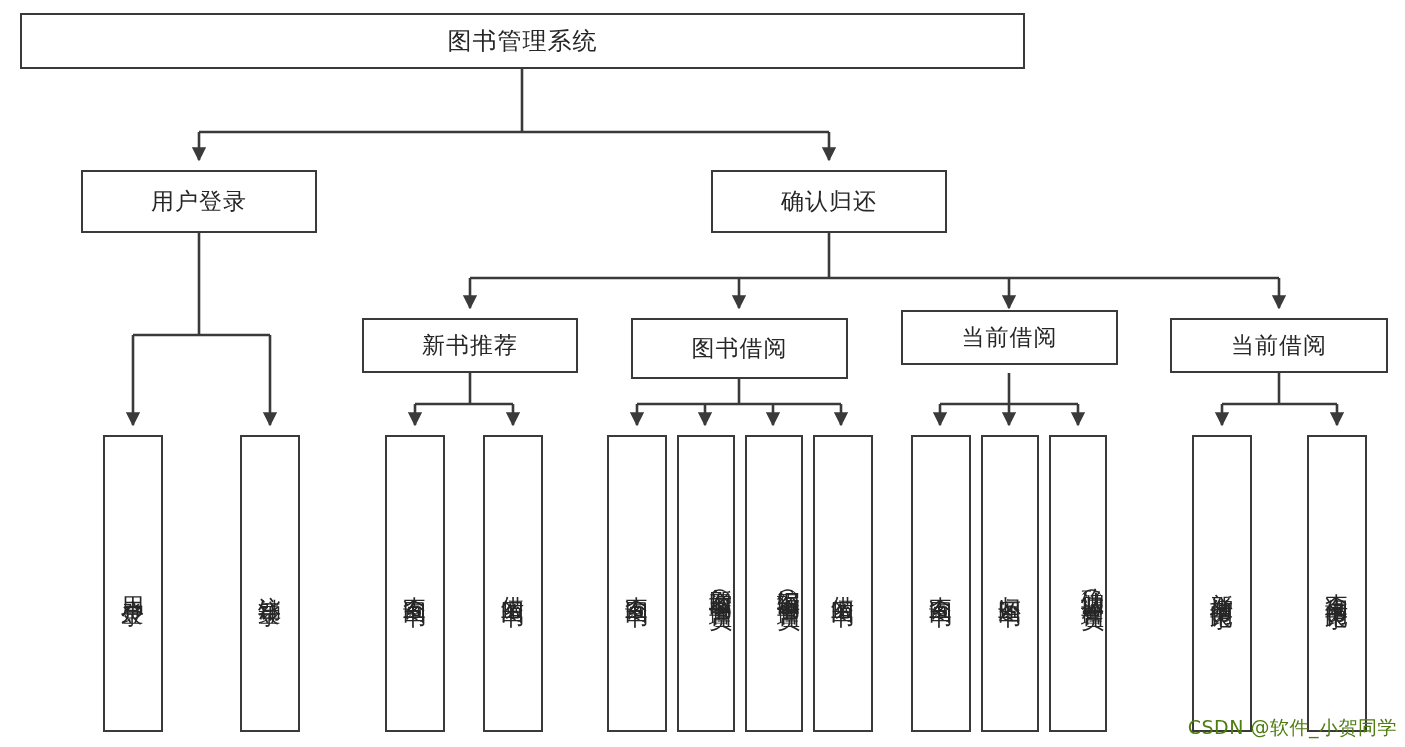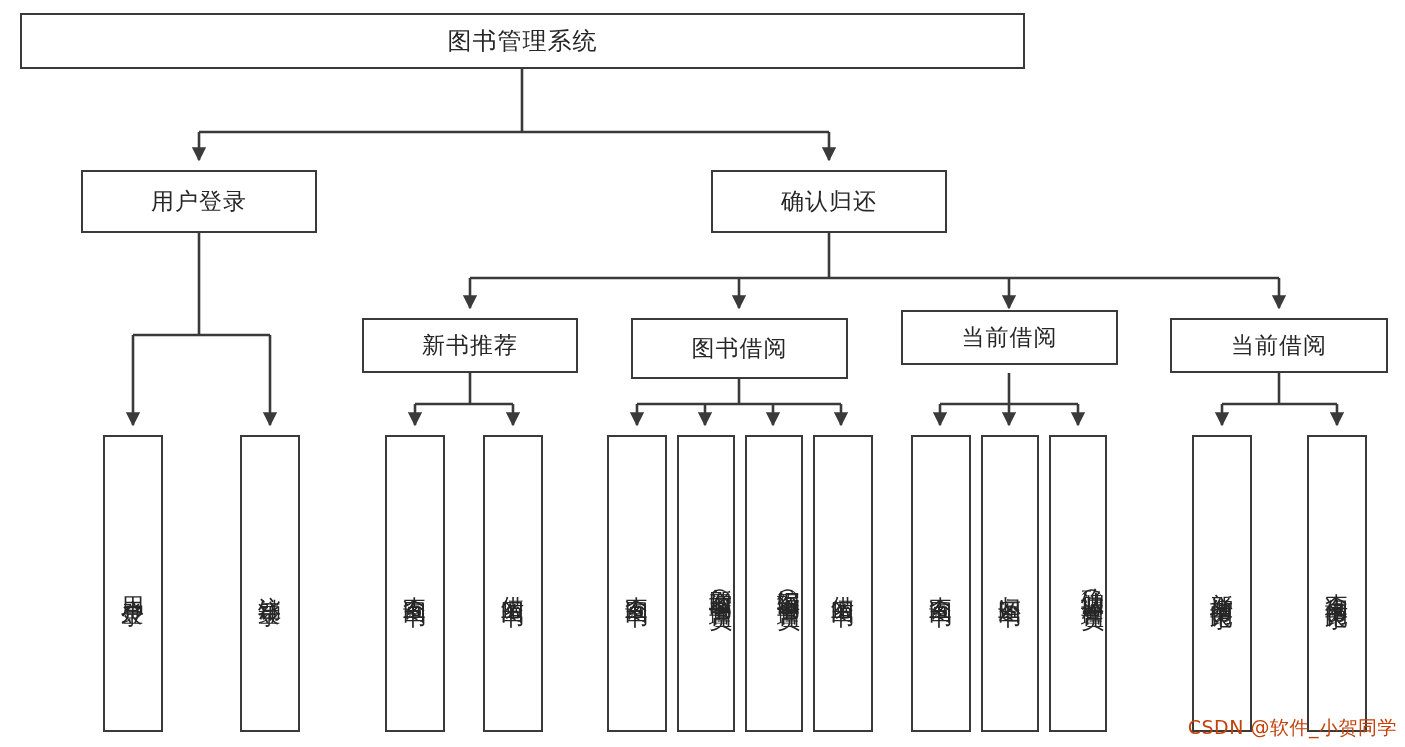--- a/index.html
+++ b/index.html
@@ -59,21 +59,21 @@
     align-items: center;
   }
   .node.v span {
     display: inline-block;
   }
   .watermark {
     position: absolute;
     right: 8px;
     bottom: 6px;
     font-size: 19px;
-    color: #c2410c;
+    color: #4d7c0f;
     letter-spacing: 0.5px;
     white-space: nowrap;
   }
 </style>
 </head>
 <body>
 
 <div id="canvas">
 
   <svg class="edges" viewBox="0 0 1405 747">

